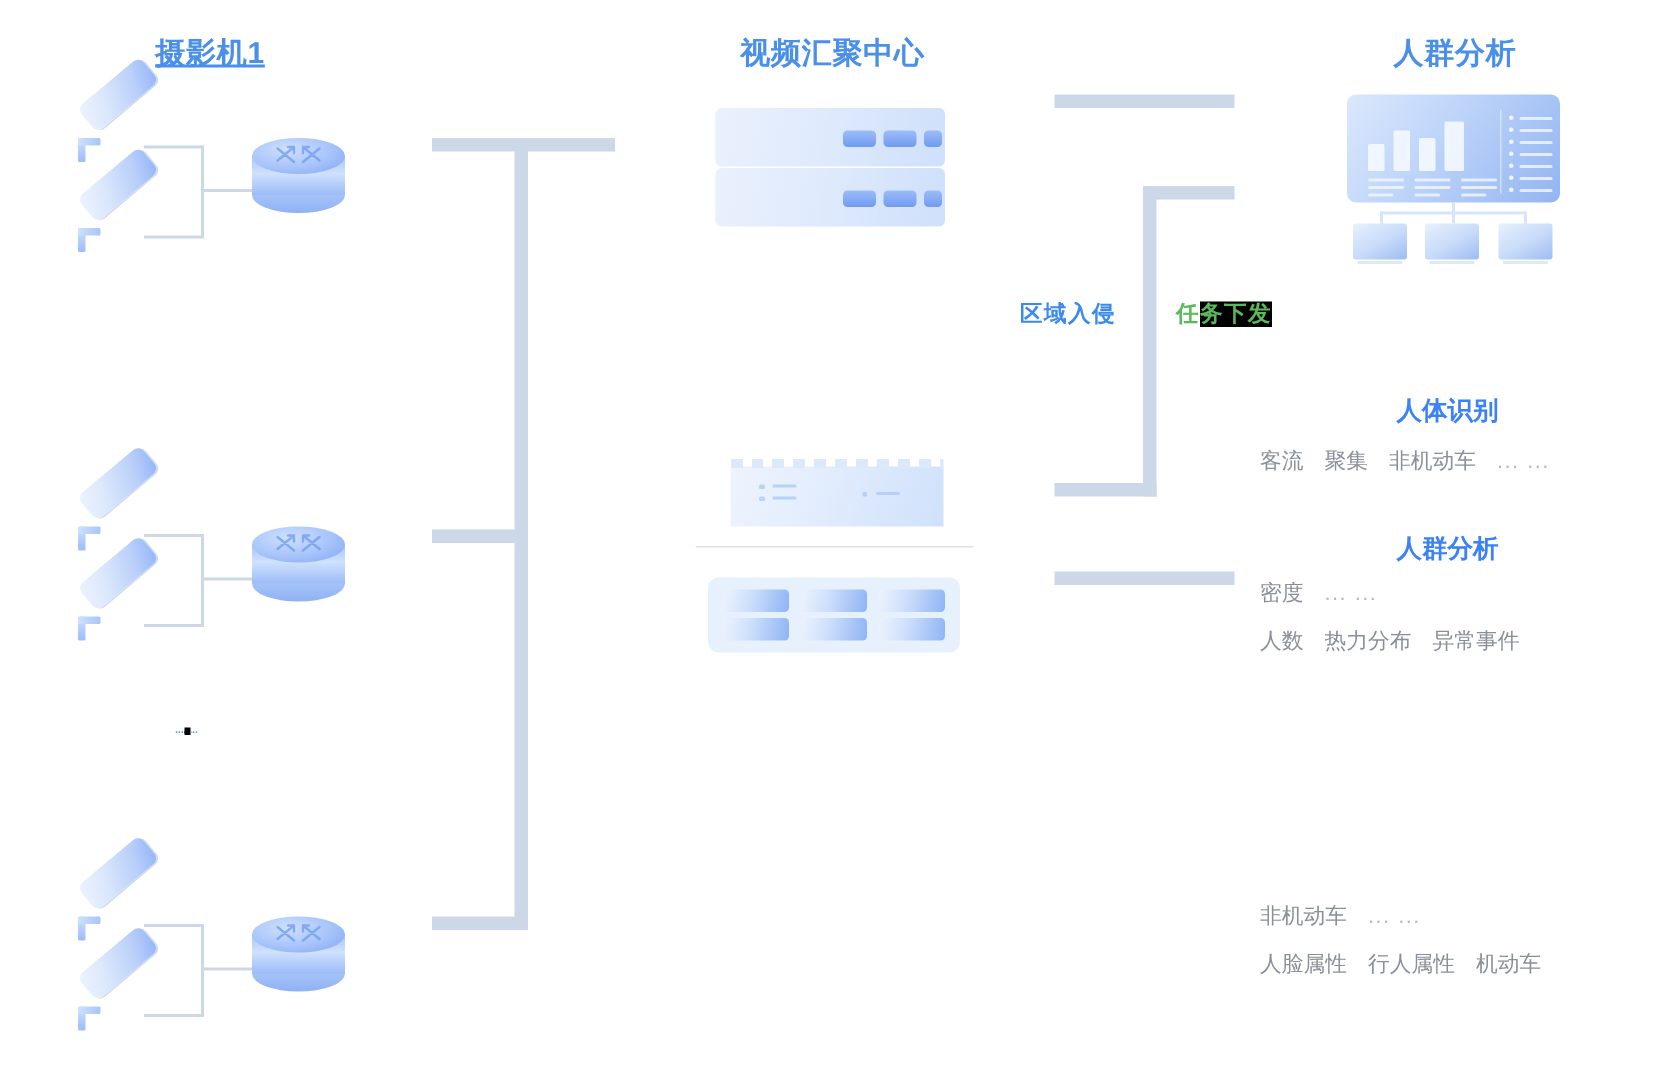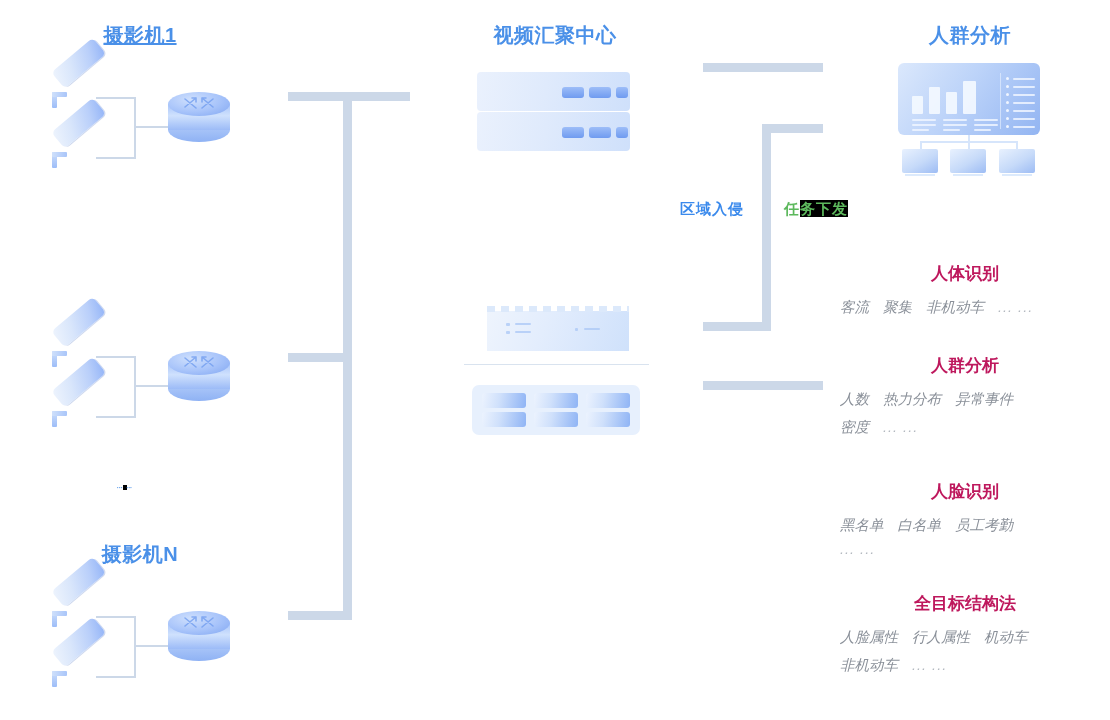--- a/index.html
+++ b/index.html
@@ -70,23 +70,23 @@
   .cstand{position:absolute;width:30px;height:2px;background:#dceafc;}
   .cline{position:absolute;background:#d6e5fb;}
 
   
   .flow{position:absolute;font-size:15px;font-weight:700;white-space:nowrap;letter-spacing:1px;}
   .flow.blue{color:#3b8aec;}
   .flow.green{color:#5cb85c;}
   .flow .blk{background:#000000;}
 
   
-  .cap-title{color:#be185d;font-size:17px;font-weight:700;white-space:nowrap;text-align:center;}
+  .cap-title{color:#3b82f6;font-size:17px;font-weight:700;white-space:nowrap;text-align:center;}
   .cap-row{color:#8a9099;font-size:14.5px;white-space:nowrap;}
-  .cap-row span{margin-right:14px;font-style:italic;}
+  .cap-row span{margin-right:14px;}
   .cap-row .ell{color:#b4b9c0;letter-spacing:1px;}
 
   
   .microtext{position:absolute;font-size:4px;color:#4a90e8;letter-spacing:.5px;
      white-space:nowrap;font-weight:700;}
   .microtext b{background:#000;color:#000;}
 </style>
 </head>
 <body>
 
@@ -132,21 +132,20 @@
       <div class="top"></div>
     <svg class="arrows" viewBox="0 0 34 18">
         <path d="M3 13 L14 4 M14 4 L10 4 M14 4 L14 8 M31 13 L20 4 M20 4 L24 4 M20 4 L20 8 M3 5 L14 14 M31 5 L20 14" stroke="#6e9bef" stroke-width="1.6" fill="none" stroke-linecap="round"></path>
       </svg>
   </div>
 
   <div class="microtext" style="left:117px;top:485px;">
     <span>•••</span><b>••</b><span>•••</span>
   </div>
 
-  <div class="abs title" style="left:60px;top:541px;width:160px;">摄影机N</div>
   <div class="cam" style="left:48px;top:585px;">
       <div class="body"></div>
       <div class="mount"></div>
     </div>
   <div class="cam" style="left:48px;top:645px;">
       <div class="body"></div>
       <div class="mount"></div>
     </div>
   <div class="bar" style="left:96px;top:616px;width:40px;height:1.5px;"></div>
   <div class="bar" style="left:96px;top:676px;width:40px;height:1.5px;"></div>
@@ -252,41 +251,31 @@
 
   <div class="abs" style="left:840px;top:262px;width:250px;">
     <div class="cap-title">人体识别</div>
     <div class="cap-row" style="margin-top:13px;">
       <span>客流</span><span>聚集</span><span>非机动车</span><span class="ell">... ...</span>
     </div>
   </div>
 
   <div class="abs" style="left:840px;top:354px;width:250px;">
     <div class="cap-title">人群分析</div>
+    <div class="cap-row" style="margin-top:9px;">
+      <span>密度</span><span class="ell">... ...</span>
+    </div>
     <div class="cap-row" style="margin-top:13px;">
       <span>人数</span><span>热力分布</span><span>异常事件</span>
     </div>
+  </div>
+
+
+  <div class="abs" style="left:840px;top:592px;width:250px;">
     <div class="cap-row" style="margin-top:9px;">
-      <span>密度</span><span class="ell">... ...</span>
-    </div>
-  </div>
-
-  <div class="abs" style="left:840px;top:480px;width:250px;">
-    <div class="cap-title">人脸识别</div>
-    <div class="cap-row" style="margin-top:13px;">
-      <span>黑名单</span><span>白名单</span><span>员工考勤</span>
-    </div>
-    <div class="cap-row" style="margin-top:6px;">
-      <span class="ell">... ...</span>
-    </div>
-  </div>
-
-  <div class="abs" style="left:840px;top:592px;width:250px;">
-    <div class="cap-title">全目标结构法</div>
+      <span>非机动车</span><span class="ell">... ...</span>
+    </div>
     <div class="cap-row" style="margin-top:13px;">
       <span>人脸属性</span><span>行人属性</span><span>机动车</span>
     </div>
-    <div class="cap-row" style="margin-top:9px;">
-      <span>非机动车</span><span class="ell">... ...</span>
-    </div>
   </div>
 
 </div>
 
 </body></html>

